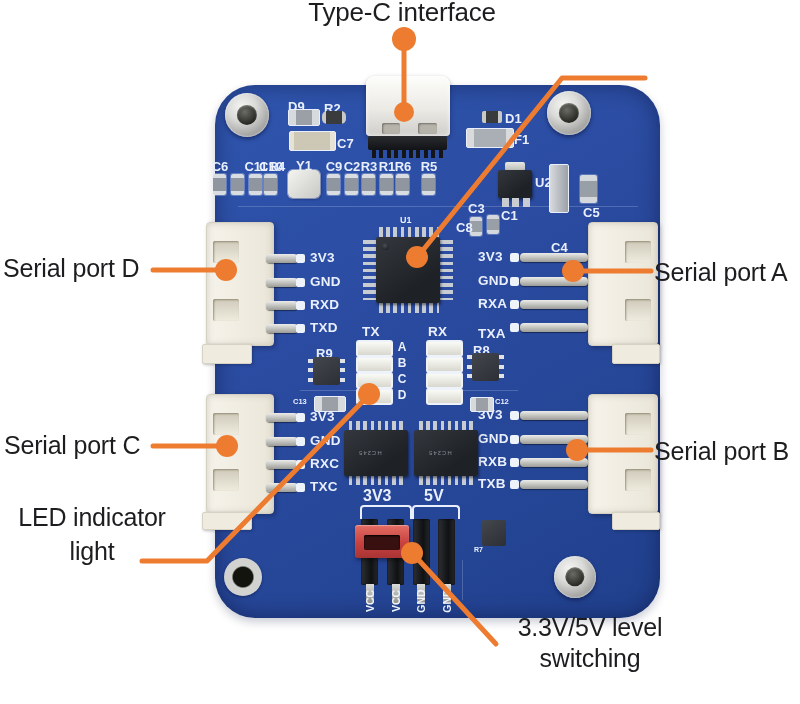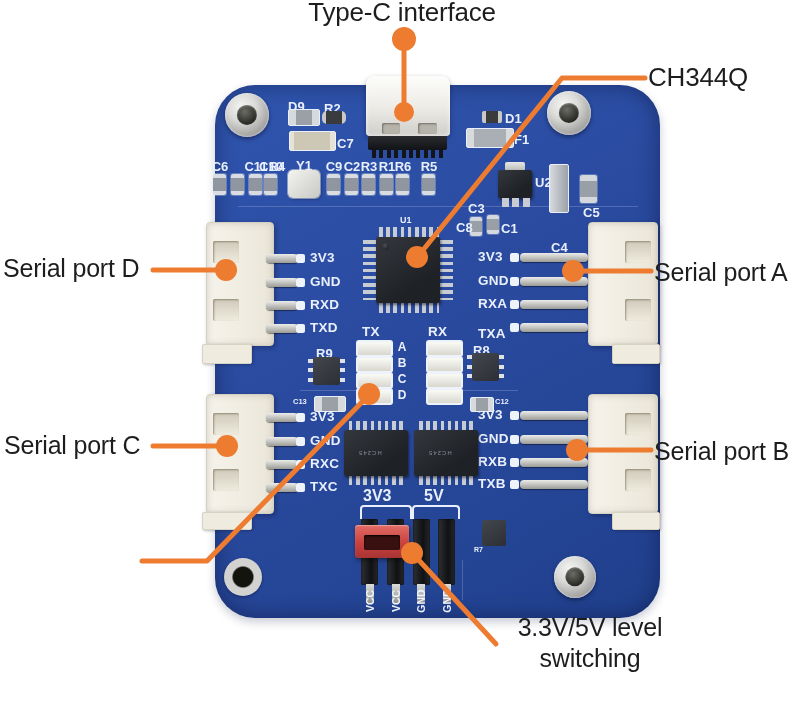--- a/index.html
+++ b/index.html
@@ -151,21 +151,21 @@
   <div class="chip" style="left:498px;top:170px;width:34px;height:28px;"></div>
   <div class="abs" style="left:502px;top:198px;width:7px;height:9px;background:#c9cdd2;"></div>
   <div class="abs" style="left:512px;top:198px;width:7px;height:9px;background:#c9cdd2;"></div>
   <div class="abs" style="left:523px;top:198px;width:7px;height:9px;background:#c9cdd2;"></div>
   <span class="silk ref" style="left:535px;top:176px;">U2</span>
 
   <span class="silk ref" style="left:468px;top:202px;">C3</span>
   <div class="cap-v" style="left:470px;top:217px;width:12px;height:19px;"></div>
   <span class="silk ref" style="left:456px;top:221px;">C8</span>
   <div class="cap-v" style="left:487px;top:215px;width:12px;height:19px;"></div>
-  <span class="silk ref" style="left:501px;top:222px;">C1</span>
+  <span class="silk ref" style="left:501px;top:209px;">C1</span>
 
   <div class="comp-flat" style="left:549px;top:164px;width:18px;height:47px;background:linear-gradient(90deg,#d8dade,#9ba1a8);"></div>
   <span class="silk ref" style="left:551px;top:214px;margin-top:27px;">C4</span>
   <div class="cap-v" style="left:580px;top:175px;width:17px;height:28px;"></div>
   <span class="silk ref" style="left:583px;top:206px;">C5</span>
 
   <span class="silk ref center" style="left:208px;top:160px;width:24px;">C6</span>
   <span class="silk ref center" style="left:226px;top:160px;width:32px;padding-left:35px;">R4</span>
   <span class="silk ref center" style="left:244px;top:160px;width:24px;">C11</span>
   <span class="silk ref center" style="left:259px;top:160px;width:24px;">C10</span>
@@ -359,23 +359,26 @@
 
       <polyline points="142,561 207,561 368,396" fill="none"></polyline>
       <circle cx="369" cy="394" r="11" stroke="none"></circle>
 
       <line x1="415" y1="556" x2="496" y2="644"></line>
       <circle cx="412" cy="553" r="11" stroke="none"></circle>
     </g>
   </svg>
 
   <div class="callout-label lbl center" style="left:252px;top:-3px;width:300px;font-size:26px;">Type-C interface</div>
-  <div class="callout-label lbl" style="left:648px;top:62px;font-size:26px;">CH344Q</div>
   <div class="callout-label lbl" style="left:3px;top:253px;">Serial port D</div>
   <div class="callout-label lbl" style="left:654px;top:257px;">Serial port A</div>
   <div class="callout-label lbl" style="left:4px;top:430px;">Serial port C</div>
   <div class="callout-label lbl" style="left:654px;top:436px;">Serial port B</div>
+  <div class="callout-label lbl center" style="left:4px;top:500px;width:176px;line-height:34px;">
+    <span style="display:block;">LED indicator</span>
+    <span style="display:block;">light</span>
+  </div>
   <div class="callout-label lbl center" style="left:452px;top:612px;width:276px;line-height:31px;text-align:center;">
     <span style="display:block;">3.3V/5V level</span>
     <span style="display:block;">switching</span>
   </div>
 
 </div>
 
 </body></html>

